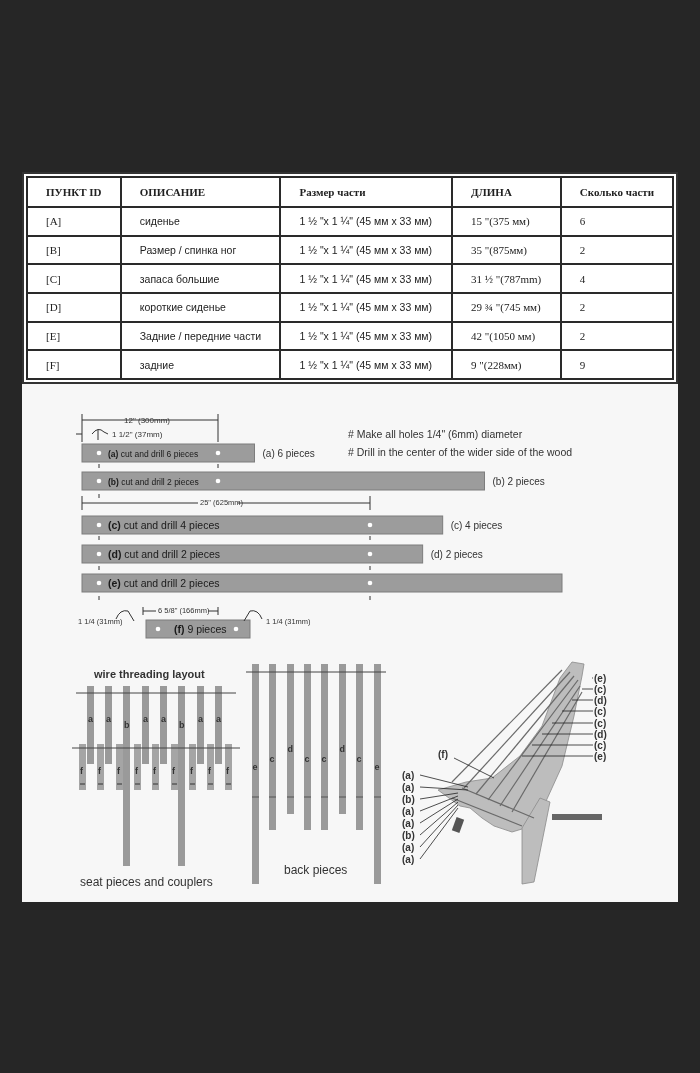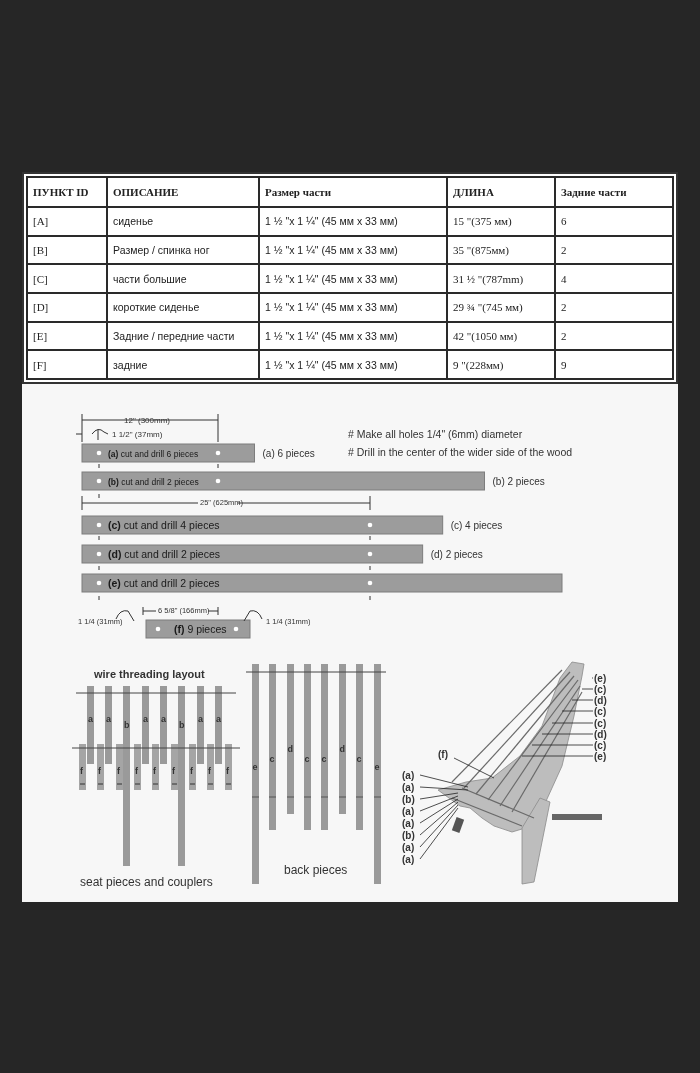--- a/index.html
+++ b/index.html
@@ -1,62 +1,62 @@
 <!DOCTYPE html>
 <html><head>
 <meta charset="utf-8">
 <style>
   html, body { margin:0; padding:0; }
   body { width:700px; height:1073px; background:#262626; position:relative; overflow:hidden; font-family:"Liberation Sans", sans-serif; }
   .sheet { position:absolute; left:22px; top:172px; width:656px; height:730px; background:#f7f7f7; }
   
   .tbl-wrap { position:absolute; left:22px; top:172px; width:656px; height:212px; background:#fff; border:2px solid #333; box-sizing:border-box; padding:2px; }
   table.parts { border-collapse:collapse; width:100%; height:100%; font-family:"Liberation Serif", serif; font-size:11px; color:#222; }
-  table.parts td, table.parts th { border:2px solid #2a2a2a; padding:0 5px; text-align:left; white-space:nowrap;margin-top:36px; }
+  table.parts td, table.parts th { border:2px solid #2a2a2a; padding:0 18px; text-align:left; white-space:nowrap;margin-top:36px; }
   table.parts th { font-weight:bold; font-size:11px; height:28px; }
   table.parts td.desc, table.parts td.stock { font-family:"Liberation Sans", sans-serif; font-size:10.5px; }
   table.parts td.id { font-family:"Liberation Serif", serif; }
   .diagram { position:absolute; left:22px; top:386px; width:656px; height:516px; }
   .diagram svg { width:656px; height:516px; display:block; }
   .diagram text { font-family:"Liberation Sans", sans-serif; fill:#333; }
 </style>
 </head>
 <body>
 
 <div class="sheet"></div>
 
 <div class="tbl-wrap">
   <table class="parts">
     <thead>
       <tr>
         <th style="width:68px">ПУНКТ ID</th>
         <th style="width:140px">ОПИСАНИЕ</th>
         <th style="width:176px">Размер части</th>
         <th style="width:96px">ДЛИНА</th>
-        <th>Задние части</th>
+        <th>Сколько части</th>
       </tr>
     </thead>
     <tbody id="tbody">
         <tr>
           <td class="id">[A]</td>
           <td class="desc">сиденье</td>
           <td class="stock">1 ½ "x 1 ¼" (45 мм x 33 мм)</td>
           <td class="len">15 "(375 мм)</td>
           <td class="qty">6</td>
         </tr>
         <tr>
           <td class="id">[B]</td>
           <td class="desc">Размер / спинка ног</td>
           <td class="stock">1 ½ "x 1 ¼" (45 мм x 33 мм)</td>
           <td class="len">35 "(875мм)</td>
           <td class="qty">2</td>
         </tr>
         <tr>
           <td class="id">[C]</td>
-          <td class="desc">части большие</td>
+          <td class="desc">запаса большие</td>
           <td class="stock">1 ½ "x 1 ¼" (45 мм x 33 мм)</td>
           <td class="len">31 ½ "(787mm)</td>
           <td class="qty">4</td>
         </tr>
         <tr>
           <td class="id">[D]</td>
           <td class="desc">короткие сиденье</td>
           <td class="stock">1 ½ "x 1 ¼" (45 мм x 33 мм)</td>
           <td class="len">29 ¾ "(745 мм)</td>
           <td class="qty">2</td>

